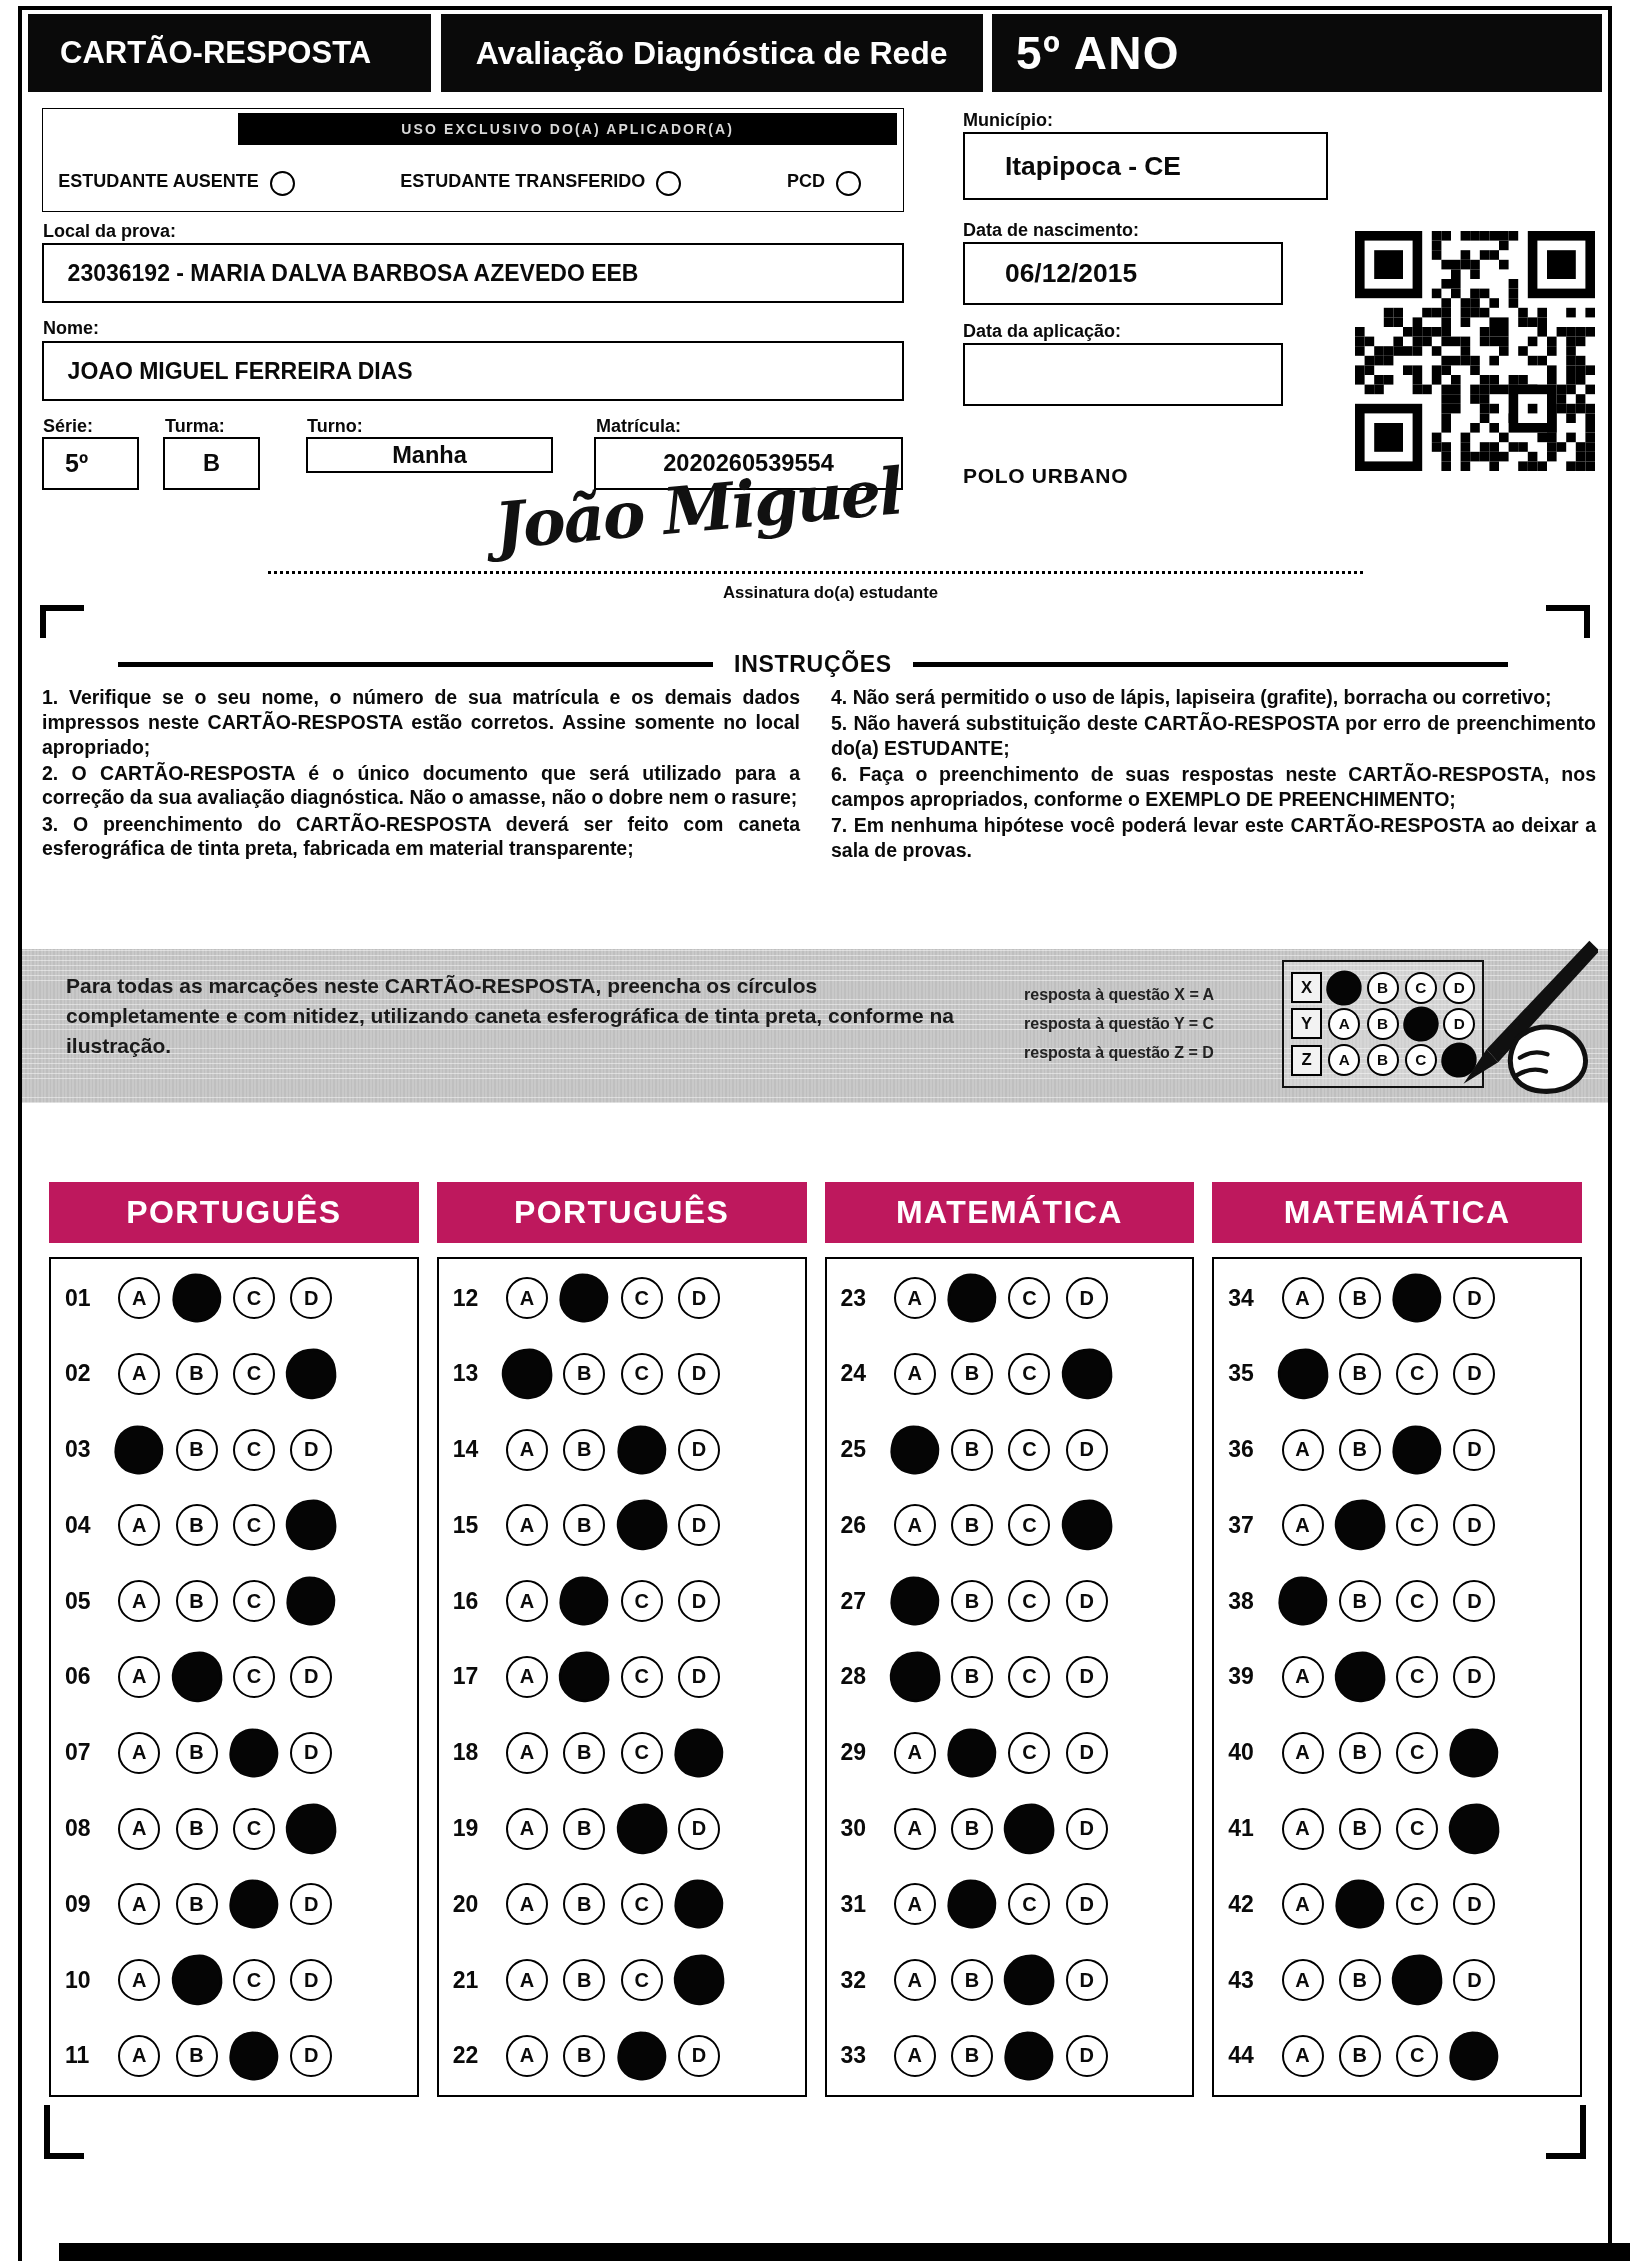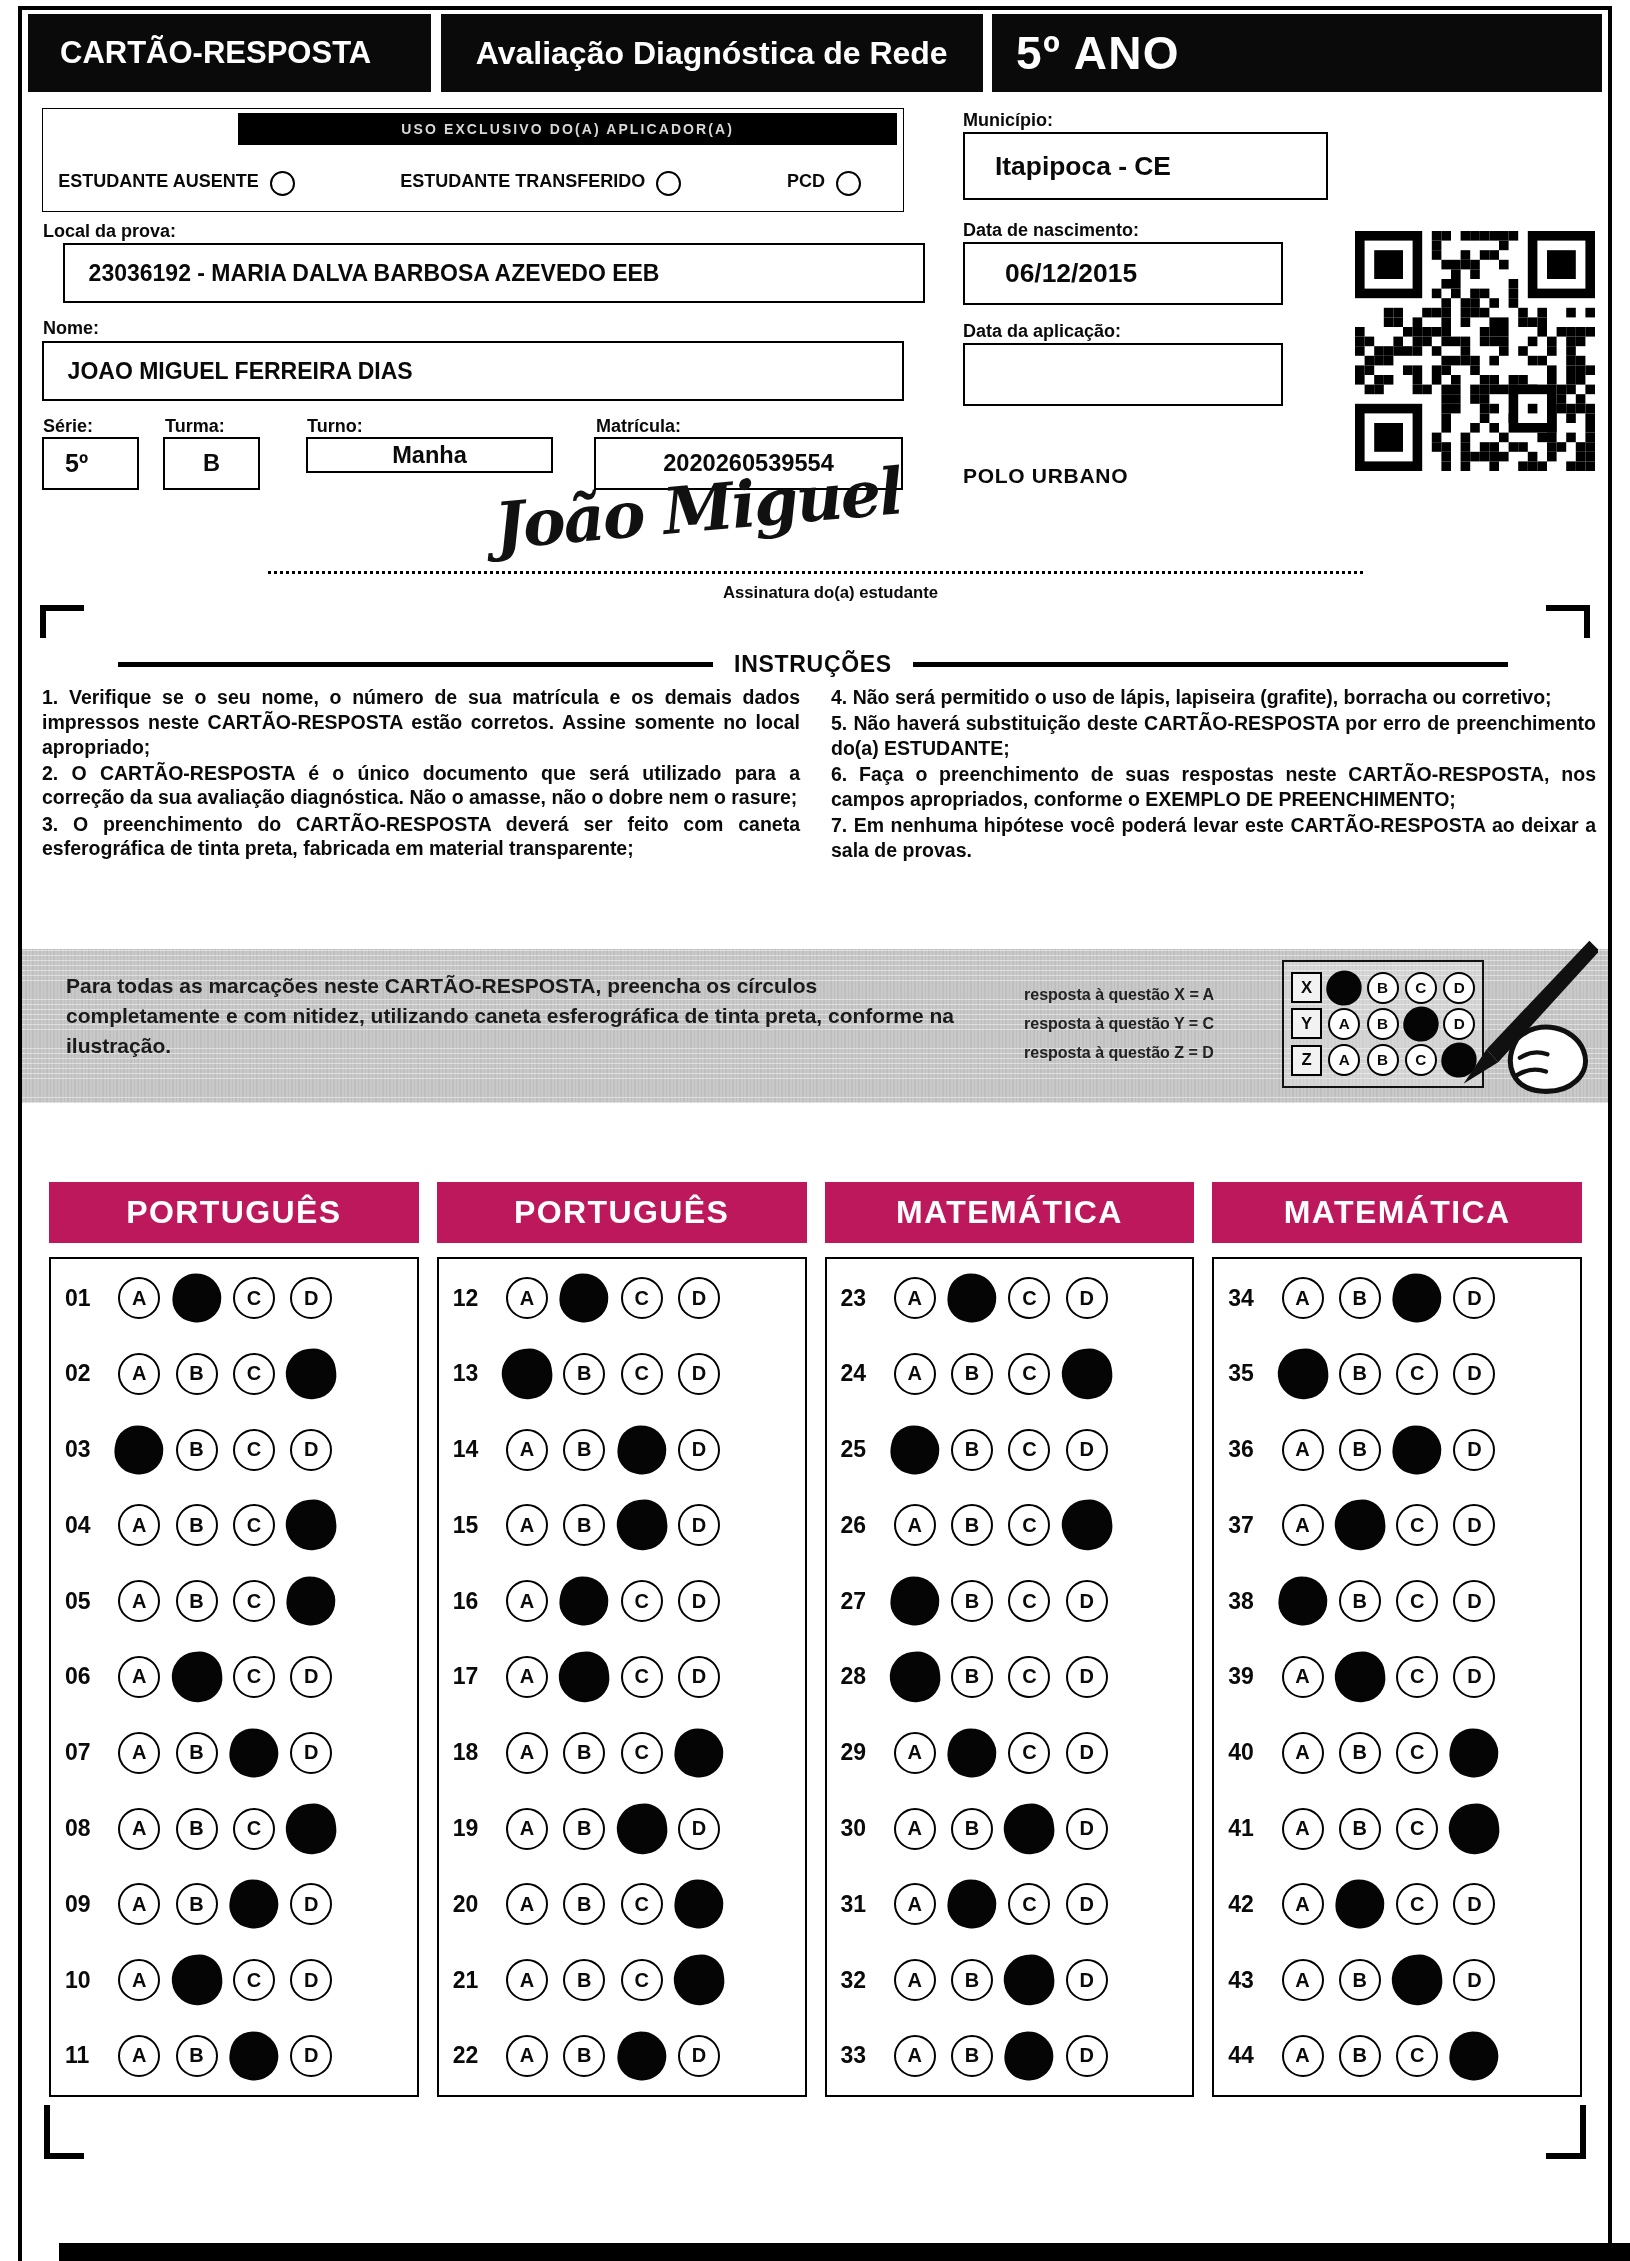--- a/index.html
+++ b/index.html
@@ -22,35 +22,35 @@
   .lbl{position:absolute;font-weight:bold;font-size:18px;}
   .field{position:absolute;border:2.1px solid #000;display:flex;align-items:center;font-weight:bold;background:#fff;}
 
   #cb-box{position:absolute;left:42px;top:108px;width:862px;height:104px;border:1.4px solid #000;}
   #cb-bar{position:absolute;left:195px;top:4.2px;right:5.6px;height:32px;background:#000;display:flex;align-items:center;justify-content:center;color:#d8d8d8;font-size:14px;letter-spacing:2.1px;filter:blur(0.7px);font-weight:bold;}
   #cb-row{position:absolute;left:15.3px;right:42px;bottom:15.3px;display:flex;align-items:center;justify-content:space-between;}
   .cb-item{display:flex;align-items:flex-start;font-weight:bold;font-size:18px;}
   .cb-circle{width:25px;height:25px;border:2.1px solid #000;border-radius:50%;margin-left:11px;background:#fff;}
 
   #lbl-local{left:43px;top:221px;}
-  #fld-local{left:42px;top:243px;width:862px;height:60px;padding-left:23.6px;font-size:23px;margin-left:21px;}
+  #fld-local{left:42px;top:243px;width:862px;height:60px;padding-left:23.6px;font-size:23px;}
   #lbl-nome{left:43px;top:318px;}
   #fld-nome{left:42px;top:341px;width:862px;height:60px;padding-left:23.6px;font-size:23px;}
 
   #lbl-serie{left:43px;top:416px;}
   #fld-serie{left:42px;top:437px;width:97px;height:53px;padding-left:21px;font-size:25px;}
   #lbl-turma{left:165px;top:416px;}
   #fld-turma{left:163px;top:437px;width:97px;height:53px;justify-content:center;font-size:23.6px;}
   #lbl-turno{left:307px;top:416px;}
   #fld-turno{left:306px;top:437px;width:247px;height:36px;justify-content:center;font-size:23.6px;}
   #lbl-matricula{left:596px;top:416px;}
   #fld-matricula{left:594px;top:437px;width:309px;height:53px;justify-content:center;font-size:23.6px;}
 
   #lbl-municipio{left:963px;top:110px;}
-  #fld-municipio{left:963px;top:132px;width:365px;height:68px;padding-left:30px;font-size:26.4px;}
+  #fld-municipio{left:963px;top:132px;width:365px;height:68px;padding-left:40px;font-size:26.4px;}
   #lbl-nascimento{left:963px;top:220px;}
   #fld-nascimento{left:963px;top:242px;width:320px;height:63px;padding-left:40px;font-size:26.4px;}
   #lbl-aplicacao{left:963px;top:321px;}
   #fld-aplicacao{left:963px;top:343px;width:320px;height:63px;padding-left:40px;font-size:26.4px;}
   #polo{position:absolute;left:963px;top:464px;font-weight:bold;font-size:21px;letter-spacing:0.7px;}
 
   #qr{position:absolute;left:1355px;top:231px;width:240px;height:240px;background:#fff;}
   #qr svg{width:100%;height:100%;}
 
   

